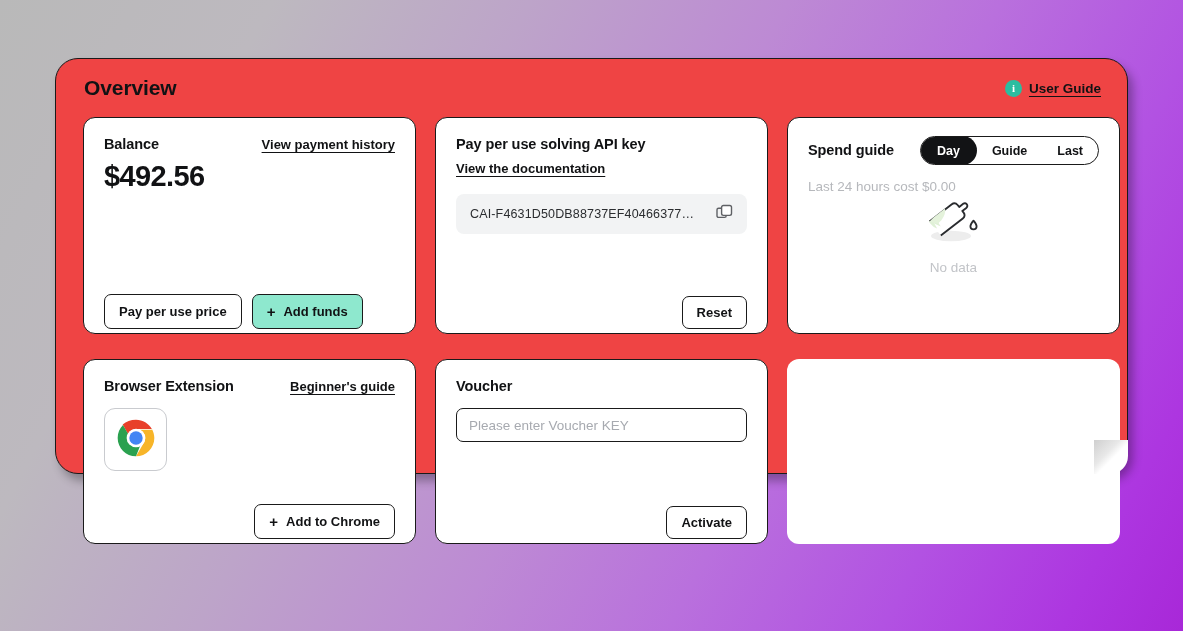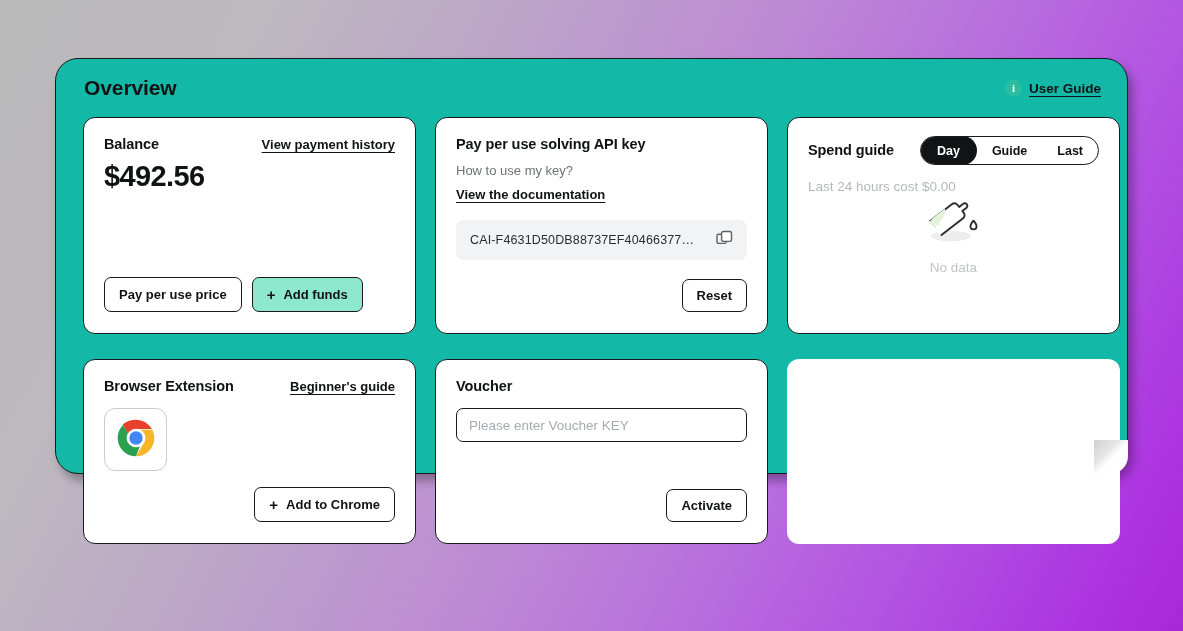--- a/index.html
+++ b/index.html
@@ -25,21 +25,21 @@
     position: relative;
   }
 
   
   .panel {
     position: absolute;
     left: 55px;
     top: 58px;
     width: 1073px;
     height: 416px;
-    background: #14b8a6;
+    background: #ef4444;
     border: 1.5px solid #1a1a1a;
     border-radius: 23px;
     box-shadow: 5px 7px 10px rgba(0,0,0,0.30);
   }
   
   .panel-fold {
     position: absolute;
     right: -1px;
     bottom: -1px;
     width: 34px;
@@ -141,21 +141,21 @@
     margin-top: 8px;
     font-size: 29px;
     font-weight: bold;
     color: #111214;
     letter-spacing: -0.6px;
   }
   .card-footer-row {
     position: absolute;
     left: 20px;
     right: 20px;
-    bottom: 21px;
+    bottom: 4px;
     display: flex;
     gap: 10px;
     justify-content: flex-start;
   }
   .card-footer-row.right { justify-content: flex-end; }
 
   .btn {
     border: 1.5px solid #1a1a1a;
     border-radius: 7px;
     background: #ffffff;
@@ -314,21 +314,20 @@
         <button class="btn">Pay per use price</button>
         <button class="btn mint">
           <span class="plus">+</span>
           <span>Add funds</span>
         </button>
       </div>
     </div>
 
     <div class="card">
       <div class="card-title">Pay per use solving API key</div>
-      <div class="sub-text">How to use my key?</div>
       <div class="doc-link">View the documentation</div>
       <div class="key-box">
         <span class="key-text">CAI-F4631D50DB88737EF40466377…</span>
         <span class="copy-icon">
           <svg width="17" height="17" viewBox="0 0 17 17" fill="none">
             <rect x="1" y="4.2" width="9.2" height="9.2" rx="1.6" stroke="#5f6165" stroke-width="1.4"></rect>
             <rect x="5.6" y="1.5" width="9.9" height="9.9" rx="1.8" fill="#ffffff" stroke="#5f6165" stroke-width="1.4"></rect>
           </svg>
         </span>
       </div>

